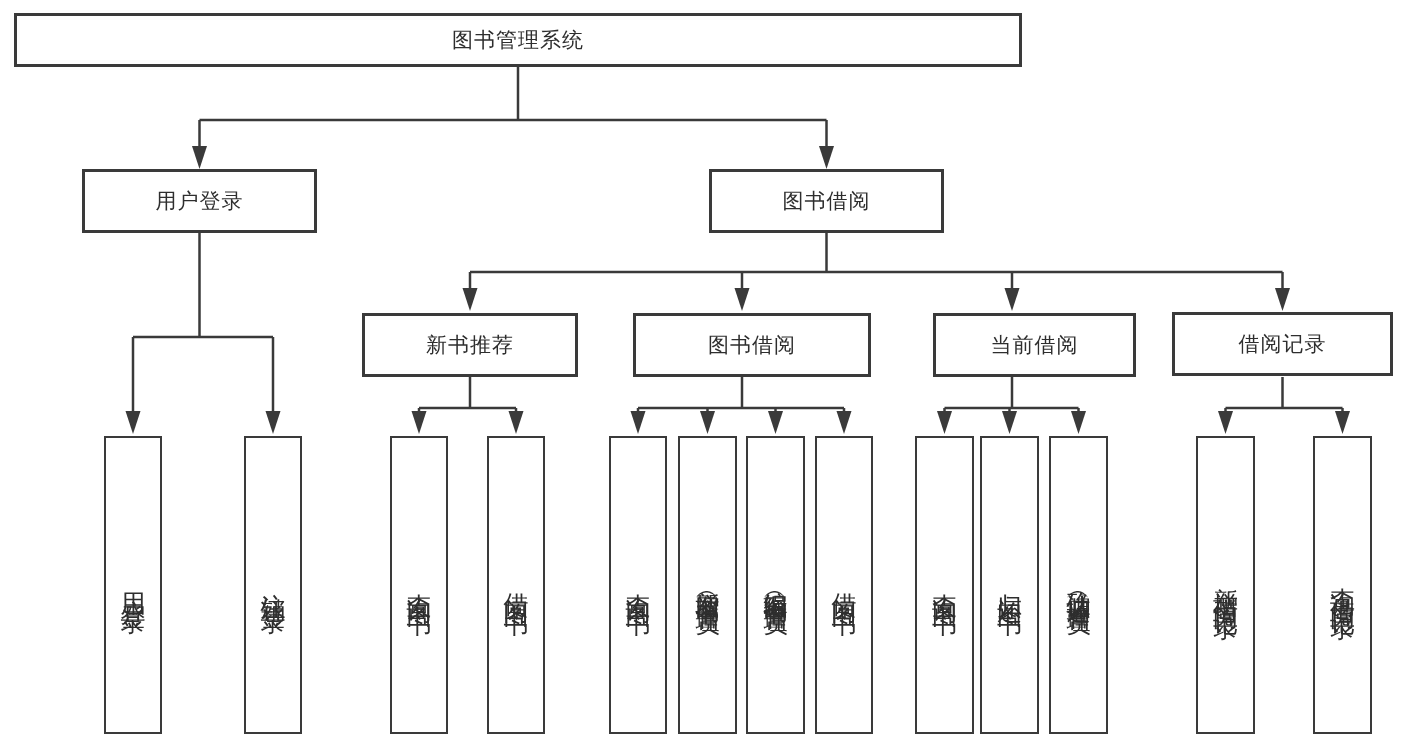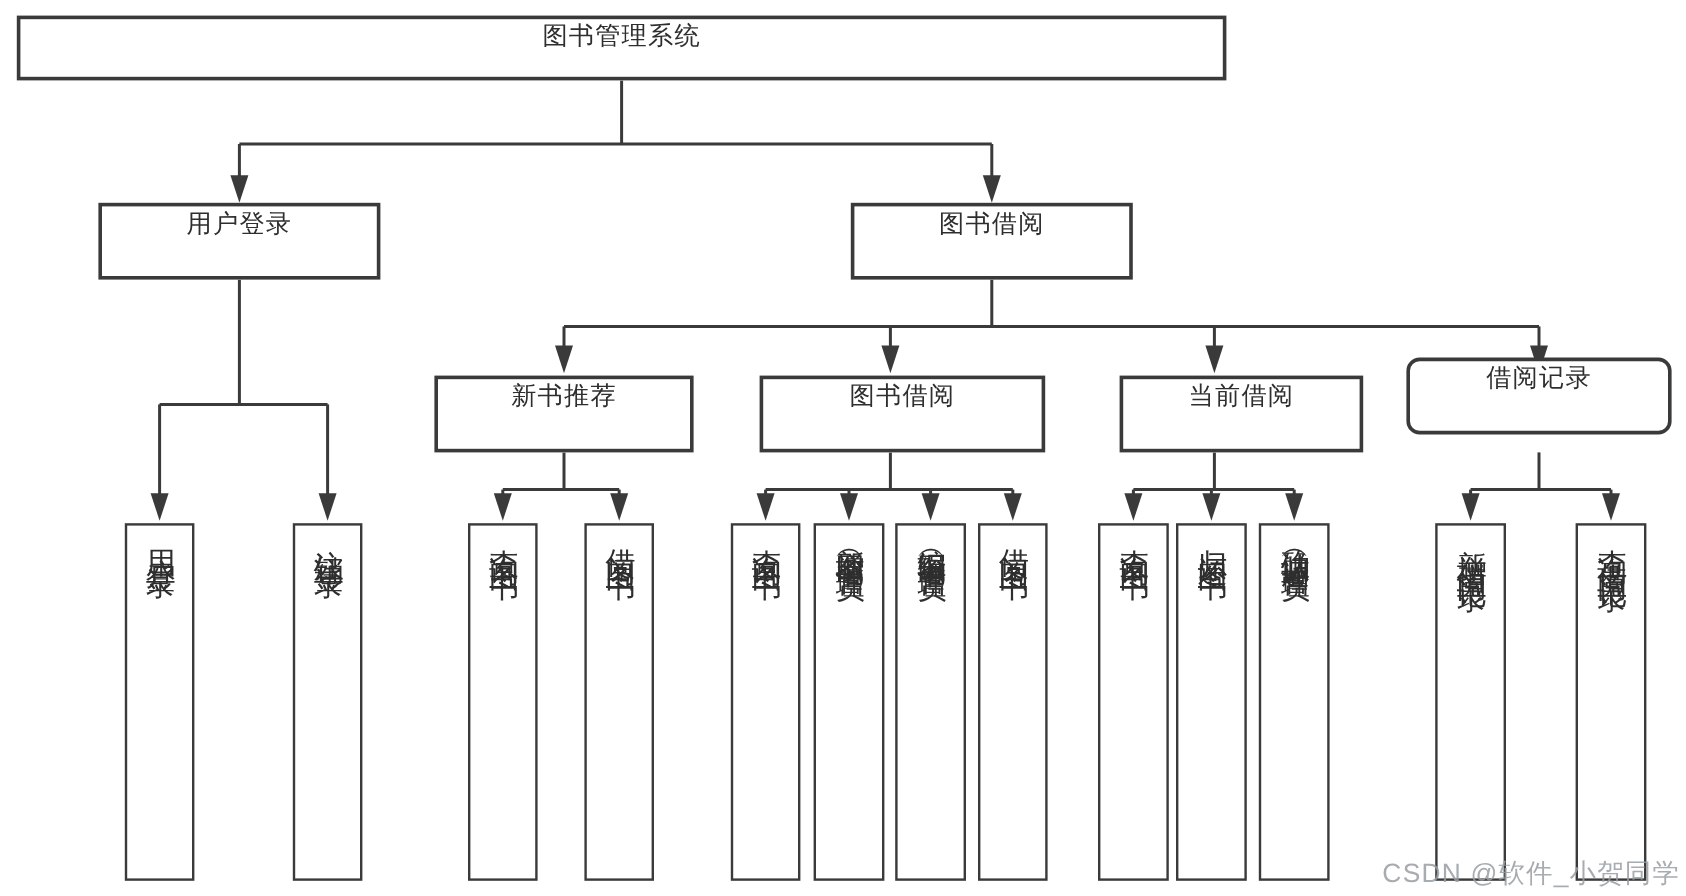--- a/index.html
+++ b/index.html
@@ -16,21 +16,21 @@
     left: 0; top: 0;
     width: 1405px; height: 747px;
     z-index: 0;
   }
   .node {
     position: absolute;
     box-sizing: border-box;
     background: #ffffff;
     border: 3px solid #3a3a3a;
     display: flex;
-    align-items: flex-start;
+    align-items: center;
     justify-content: center;
     z-index: 1;
     color: #2e2e2e;
   }
   .node.root { border-width: 3px; }
   .node.h span {
     font-size: 21px;
     letter-spacing: 1px;
     white-space: nowrap;
   }
@@ -127,21 +127,21 @@
 
   <div class="node h" style="left:362px; top:313px; width:216px; height:64px;">
     <span>新书推荐</span>
   </div>
   <div class="node h" style="left:633px; top:313px; width:238px; height:64px;">
     <span>图书借阅</span>
   </div>
   <div class="node h" style="left:904px; top:313px; width:203px; height:64px;margin-left:29px;">
     <span>当前借阅</span>
   </div>
-  <div class="node h" style="left:1172px; top:298px; width:221px; height:64px;border-radius:11px;">
+  <div class="node h" style="left:1172px; top:312px; width:221px; height:64px;">
     <span>借阅记录</span>
   </div>
 
   <div class="node v" style="left:104px; top:436px; width:58px; height:298px;">
     <span>用户登录</span>
   </div>
   <div class="node v" style="left:244px; top:436px; width:58px; height:298px;">
     <span>注销登录</span>
   </div>
 
@@ -175,14 +175,13 @@
     <span class="tight">确认归还（管理员）</span>
   </div>
 
   <div class="node v" style="left:1196px; top:436px; width:59px; height:298px;">
     <span>新增借阅记录</span>
   </div>
   <div class="node v" style="left:1313px; top:436px; width:59px; height:298px;">
     <span>查询借阅记录</span>
   </div>
 
-  <div id="watermark">CSDN @软件_小贺同学</div>
 </div>
 
 </body></html>

